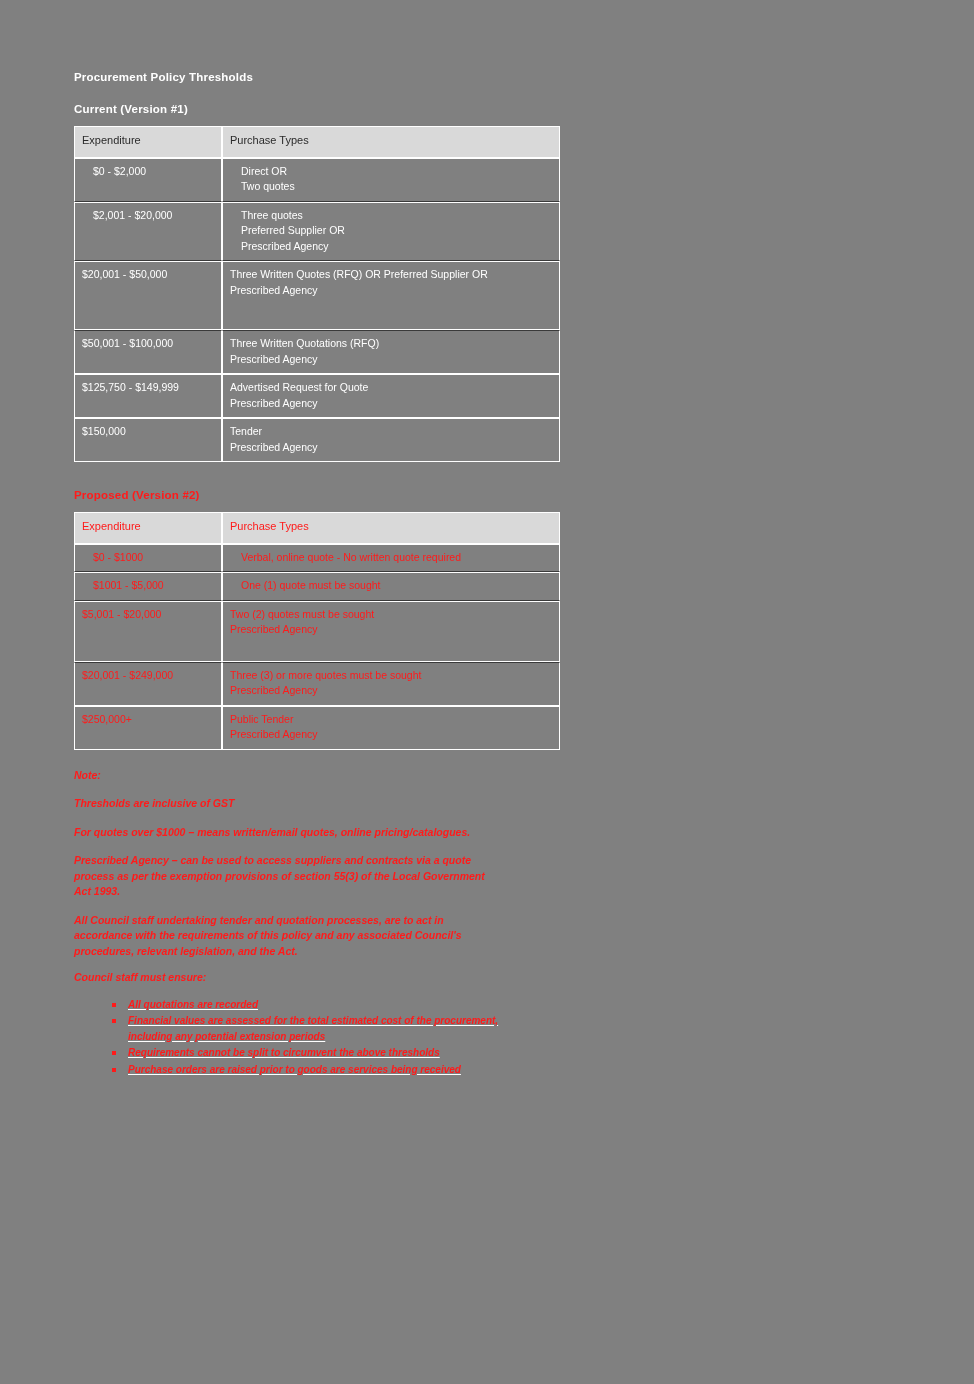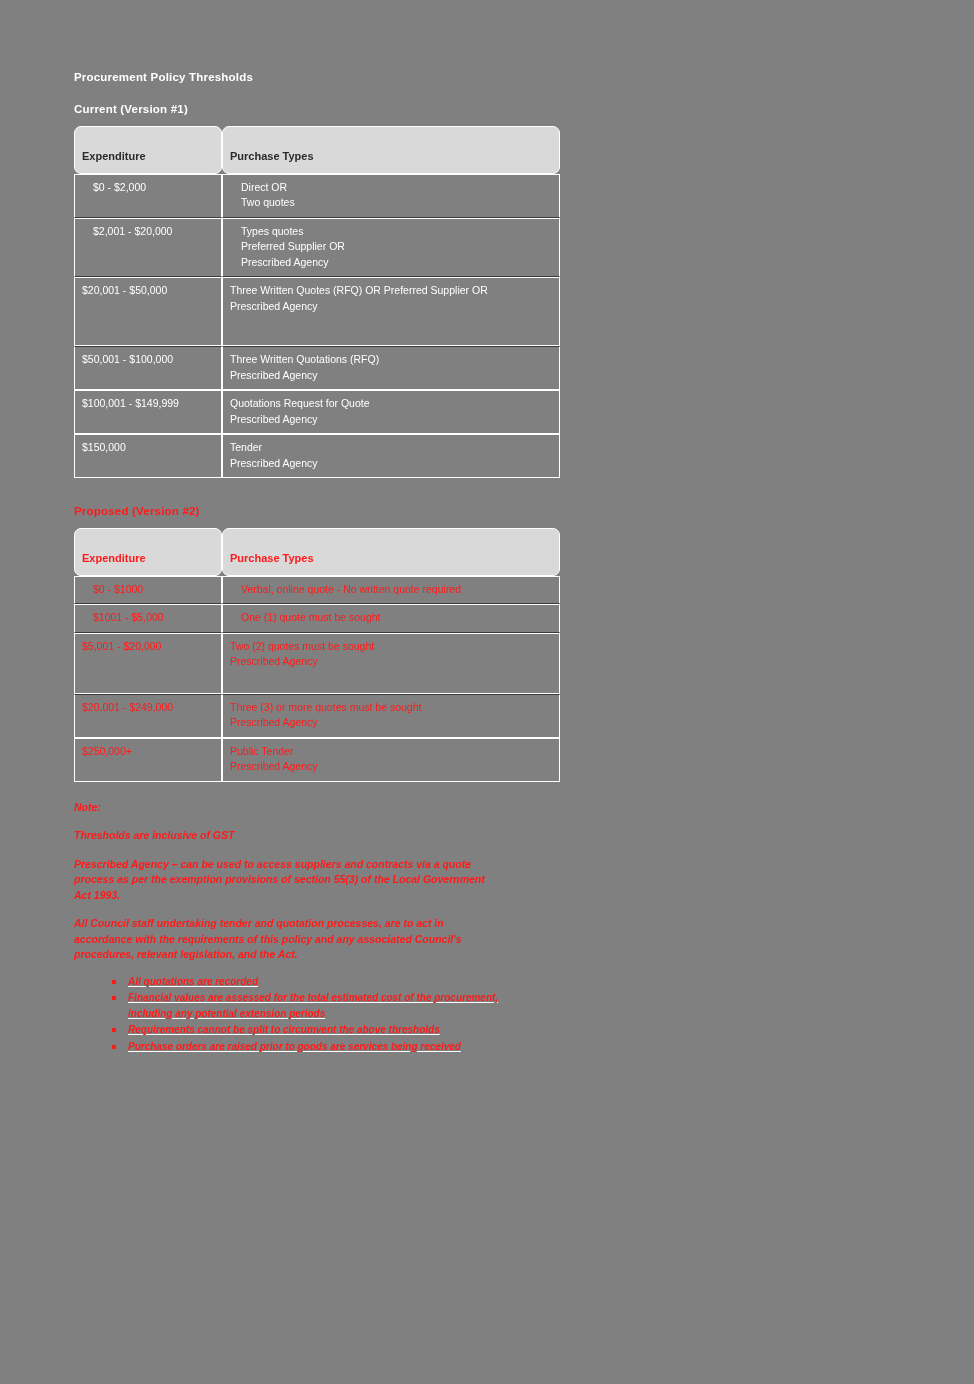--- a/index.html
+++ b/index.html
@@ -61,26 +61,25 @@
     font-size: 10.5px;
     line-height: 15.5px;
     font-weight: normal;
     text-align: left;
     background: transparent;
     color: #ffffff;
   }
   table.thresholds th {
     background: #d9d9d9;
     color: #2b2b2b;
-    font-weight: bold;
+    font-weight: normal;
     font-size: 11px;
-    padding-top: 22px;
+    padding-top: 6px;
     padding-bottom: 8px;
     border-color: #ffffff;
-    border-radius: 7px;
   }
   table.thresholds .col-exp { width: 148px; }
   table.thresholds .col-type { width: 338px; }
 
   
   table.thresholds tr.rule-below > td {
     border-bottom: 1px solid #3a3a3a;
     padding-left: 18px;
   }
   table.thresholds tr.rule-above > td {
@@ -164,43 +163,43 @@
       <tr class="rule-below">
         <td>$0 - $2,000</td>
         <td>
           <span class="cell-line">Direct OR</span>
           <span class="cell-line">Two quotes</span>
         </td>
       </tr>
       <tr class="rule-below">
         <td>$2,001 - $20,000</td>
         <td>
-          <span class="cell-line">Types quotes</span>
+          <span class="cell-line">Three quotes</span>
           <span class="cell-line">Preferred Supplier OR</span>
           <span class="cell-line">Prescribed Agency</span>
         </td>
       </tr>
       <tr>
         <td>$20,001 - $50,000</td>
         <td style="height:56px">
           <span class="cell-line">Three Written Quotes (RFQ) OR Preferred Supplier OR</span>
           <span class="cell-line">Prescribed Agency</span>
         </td>
       </tr>
       <tr class="rule-above">
         <td>$50,001 - $100,000</td>
         <td>
           <span class="cell-line">Three Written Quotations (RFQ)</span>
           <span class="cell-line">Prescribed Agency</span>
         </td>
       </tr>
       <tr>
-        <td>$100,001 - $149,999</td>
-        <td>
-          <span class="cell-line">Quotations Request for Quote</span>
+        <td>$125,750 - $149,999</td>
+        <td>
+          <span class="cell-line">Advertised Request for Quote</span>
           <span class="cell-line">Prescribed Agency</span>
         </td>
       </tr>
       <tr>
         <td>$150,000</td>
         <td>
           <span class="cell-line">Tender</span>
           <span class="cell-line">Prescribed Agency</span>
         </td>
       </tr>
@@ -255,22 +254,24 @@
           <span class="cell-line">Public Tender</span>
           <span class="cell-line">Prescribed Agency</span>
         </td>
       </tr>
     </tbody>
   </table>
 
   <div class="notes">
     <p>Note:</p>
     <p>Thresholds are inclusive of GST</p>
+    <p>For quotes over $1000 – means written/email quotes, online pricing/catalogues.</p>
     <p>Prescribed Agency – can be used to access suppliers and contracts via a quote process as per the exemption provisions of section 55(3) of the Local Government Act 1993.</p>
     <p class="tight">All Council staff undertaking tender and quotation processes, are to act in accordance with the requirements of this policy and any associated Council's procedures, relevant legislation, and the Act.</p>
+    <p class="tight">Council staff must ensure:</p>
 
     <ul class="note-list">
       <li>
         <span class="bullet-mark"></span>
         <span>All quotations are recorded</span>
       </li>
       <li>
         <span class="bullet-mark"></span>
         <span>Financial values are assessed for the total estimated cost of the procurement, including any potential extension periods</span>
       </li>

